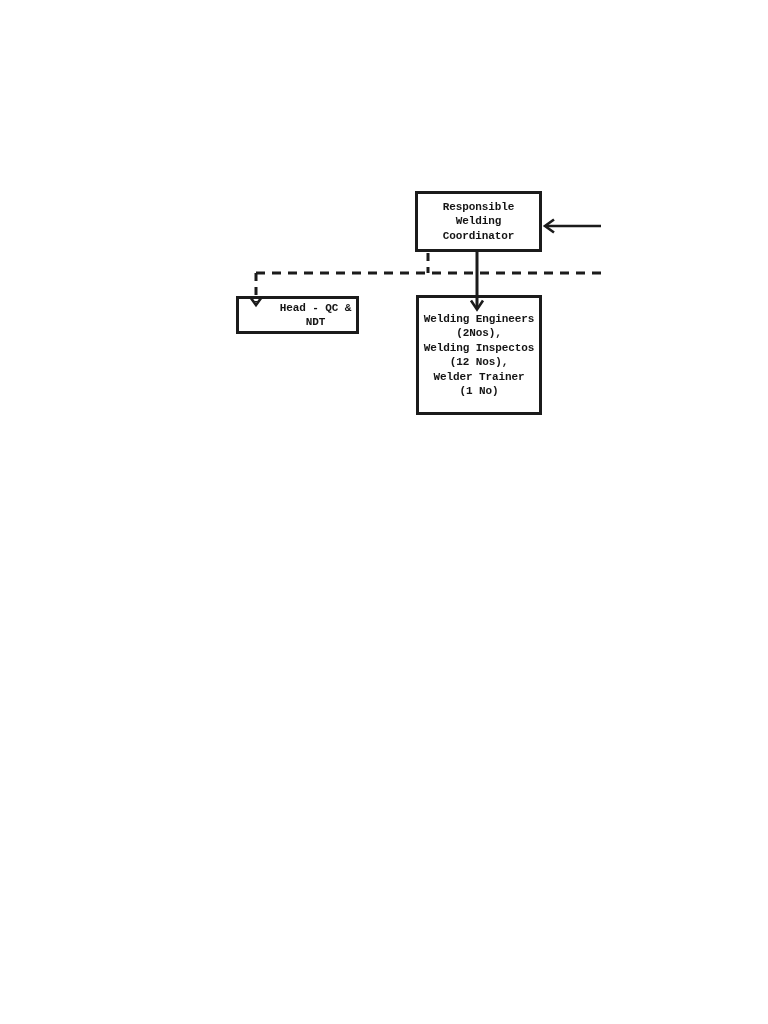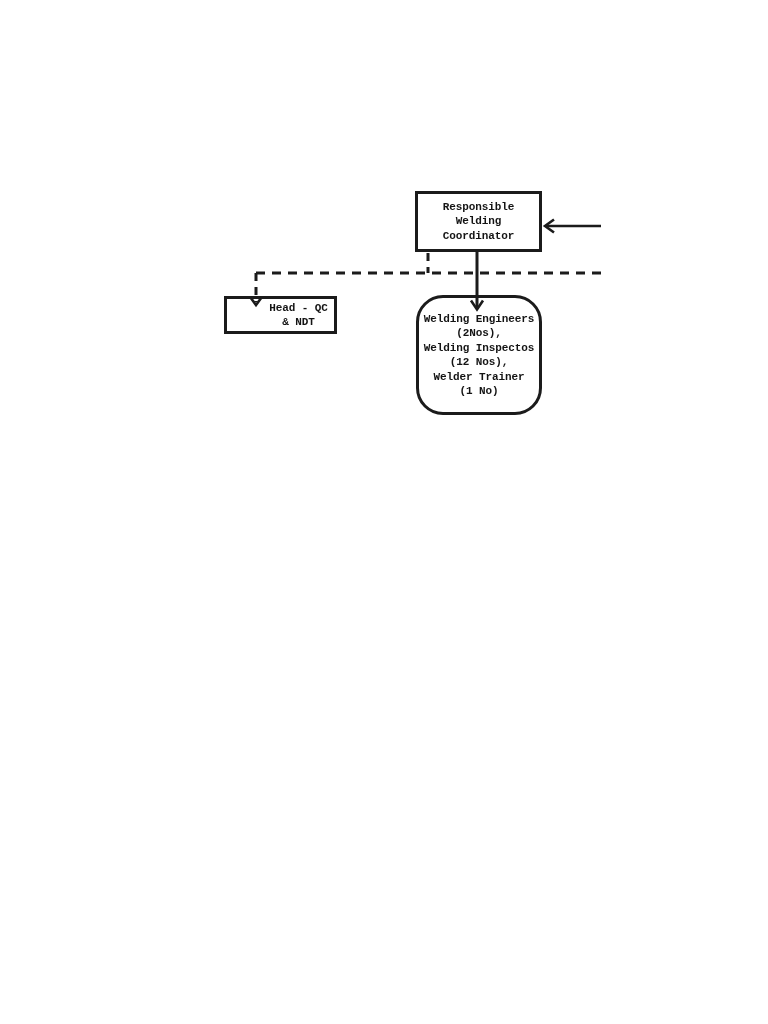--- a/index.html
+++ b/index.html
@@ -28,22 +28,22 @@
   .node-label {
     display: block;
     white-space: pre-line;
     font-weight: bold;
     font-size: 11px;
     line-height: 14.5px;
     color: #141414;
     letter-spacing: -0.1px;
   }
   .node-rwc  { left: 415px; top: 191px; width: 127px; height: 61px; }
-  .node-head { left: 224px; top: 296px; width: 113px; height: 38px; padding-left: 36px; }
-  .node-team { left: 416px; top: 295px; width: 126px; height: 120px; border-radius: 27px; }
+  .node-head { left: 236px; top: 296px; width: 123px; height: 38px; padding-left: 36px; }
+  .node-team { left: 416px; top: 295px; width: 126px; height: 120px; }
   .connectors {
     position: absolute;
     left: 0;
     top: 0;
     width: 768px;
     height: 1024px;
     pointer-events: none;
     z-index: 5;
   }
 </style>

